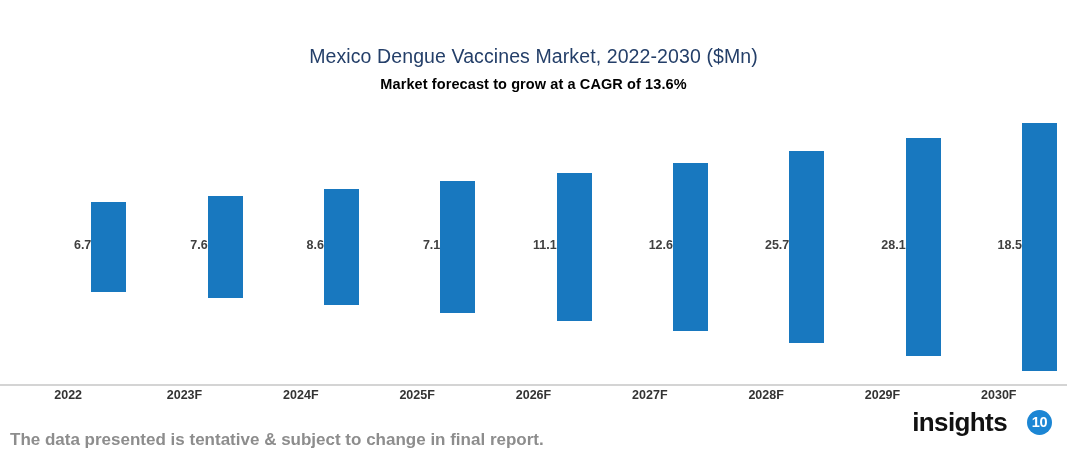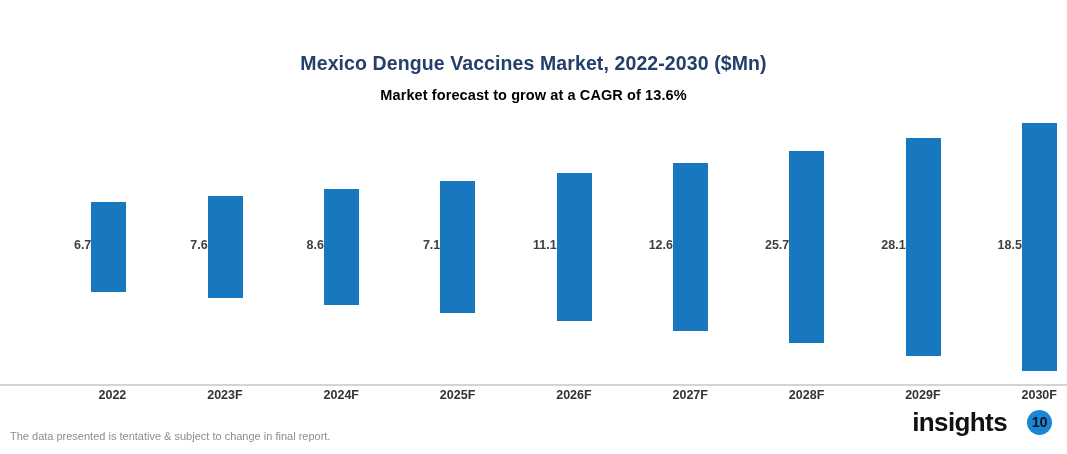--- a/index.html
+++ b/index.html
@@ -24,25 +24,25 @@
   
   .title-block {
     position: absolute;
     top: 40px;
     left: 0;
     width: 1067px;
     text-align: center;
   }
   .chart-title {
     font-size: 19.5px;
-    font-weight: bold;
+    font-weight: normal;
     color: #243f69;
     letter-spacing: 0.1px;
     line-height: 1.25;
-    margin: 11px;
+    margin: 4px;
   }
   .chart-subtitle {
     font-size: 14.5px;
     font-weight: bold;
     color: #000000;
     letter-spacing: 0.1px;
     line-height: 1.25;
     margin-top: 7px;
   }
 
@@ -97,35 +97,35 @@
   
   .cat-row {
     position: absolute;
     left: 10px;
     top: 389px;
     width: 1047px;
     display: flex;
   }
   .cat-cell {
     flex: 1 1 0;
-    text-align: right;
+    text-align: center;
     font-size: 12.5px;
     font-weight: bold;
     color: #333333;
     line-height: 1;
     white-space: nowrap;
   }
 
   
   .disclaimer {
     position: absolute;
     left: 10px;
     top: 430px;
-    font-size: 11px;
-    font-weight: normal;
+    font-size: 17px;
+    font-weight: bold;
     color: #8d8d8d;
     line-height: 1.2;
     white-space: nowrap;
   }
   .brand {
     position: absolute;
     right: 15px;
     top: 409px;
     display: flex;
     align-items: center;
@@ -136,21 +136,21 @@
     font-weight: bold;
     color: #111111;
     letter-spacing: -0.6px;
     line-height: 1;
   }
   .brand-badge {
     width: 25px;
     height: 25px;
     border-radius: 50%;
     background: #1c86d4;
-    color: #0f172a;
+    color: #ffffff;
     font-size: 14.5px;
     font-weight: bold;
     display: flex;
     align-items: center;
     justify-content: center;
     letter-spacing: -0.3px;
   }
 </style>
 </head>
 <body>

